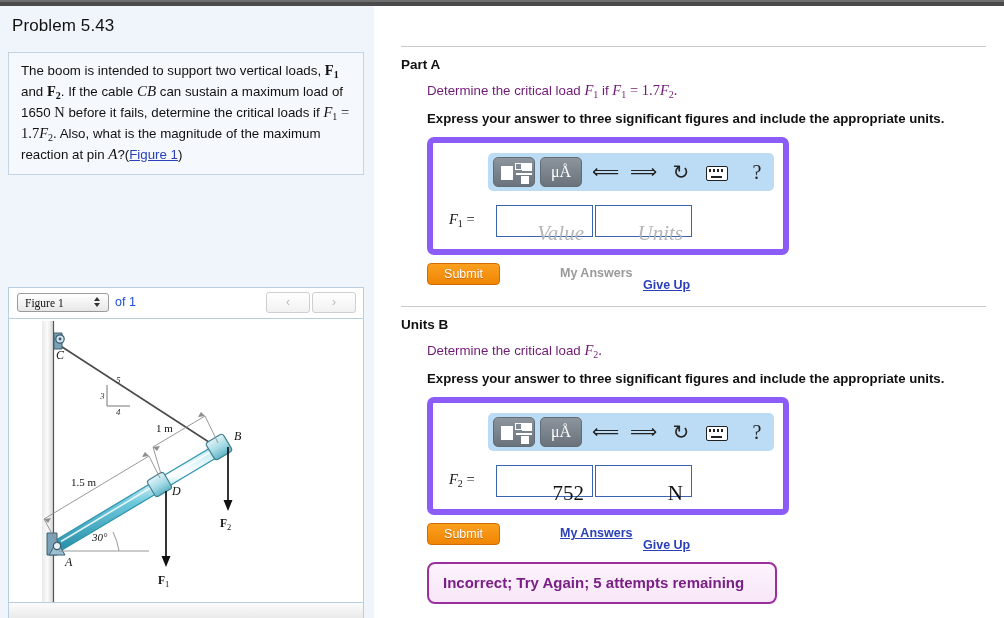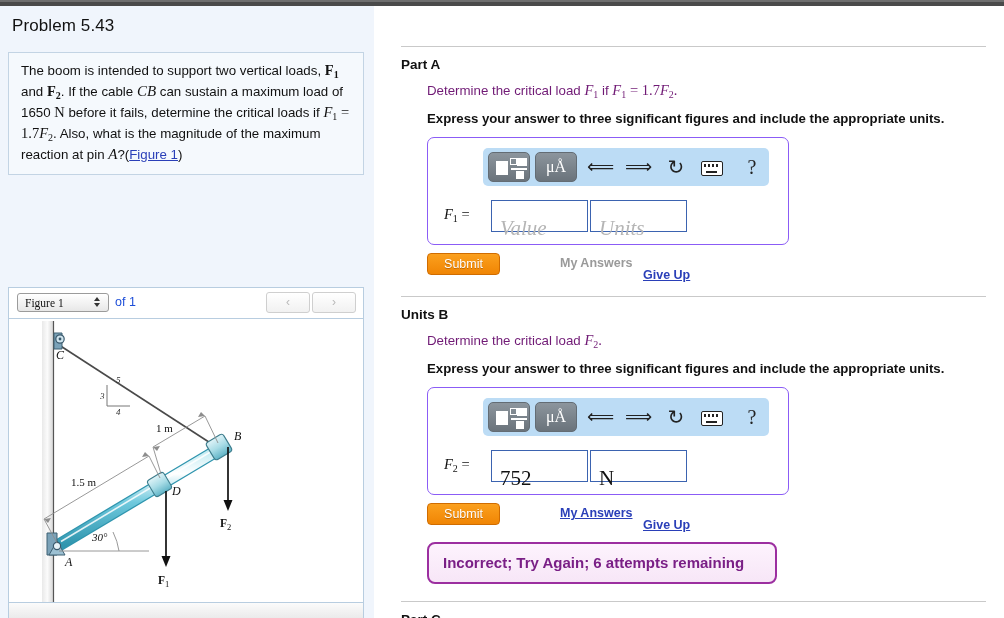--- a/index.html
+++ b/index.html
@@ -77,21 +77,21 @@
   }
 
   
   .right{position:absolute;left:374px;top:6px;width:630px;height:612px;background:#fff;}
   .part-h{font-size:13.5px;font-weight:bold;color:#111;margin:10px 0 0 27px;}
   .q-line{margin:10px 0 0 53px;font-size:13.3px;color:#701a75;}
   .q-bold{margin:11px 0 0 53px;font-size:13.2px;font-weight:bold;color:#111;}
 
   .ansbox{
     position:relative;margin:11px 0 0 53px;width:362px;
-    border:1px solid #8b5cf6;border-radius:7px;background:#fff;
+    border:6px solid #8b5cf6;border-radius:7px;background:#fff;
     box-sizing:border-box;padding:10px 0 12px 0;
   }
   .toolbar{
     margin-left:55px;width:286px;height:38px;
     background:#bcdcf5;border-radius:5px;position:relative;
   }
   .tb-btn{
     position:absolute;top:4px;width:42px;height:30px;
     border-radius:5px;border:1px solid #636c74;
     background:linear-gradient(#8c959d,#6a737b);
@@ -125,21 +125,21 @@
     border:1.5px solid #222;border-radius:2px;background:#fff;position:relative;
   }
   .kbdglyph::before{
     content:"";position:absolute;left:2px;top:2px;right:2px;height:3px;
     background:repeating-linear-gradient(to right,#222 0 2px,#fff 2px 4px);
   }
   .kbdglyph::after{
     content:"";position:absolute;left:4px;bottom:2px;width:11px;height:2px;background:#222;
   }
 
-  .fieldrow{margin-top:14px;margin-left:16px;height:32px;position:relative;}
+  .fieldrow{margin-top:14px;margin-left:16px;height:32px;position:relative;text-align:right;}
   .flabel{
     position:absolute;left:0;top:6px;
     font-family:"Liberation Serif", serif;font-size:15px;color:#111;
   }
   .finput{
     position:absolute;top:0;height:32px;
     border:1px solid #3b63b0;background:#fff;box-sizing:border-box;
     font-family:"Liberation Serif", serif;font-size:21px;color:#111;
     padding:12px 8px;line-height:31px;
   }
@@ -384,18 +384,18 @@
       <div class="finput uni">N</div>
     </div>
   </div>
 
   <div class="subrow">
     <div class="submit">Submit</div>
     <div class="myans on">My Answers</div>
     <div class="giveup">Give Up</div>
   </div>
 
-  <div class="feedback">Incorrect; Try Again; 6 attempts remaining</div>
+  <div class="feedback">Incorrect; Try Again; 5 attempts remaining</div>
 
   <div class="rule-sep"></div>
 
   <div class="part-h">Part C</div>
 </div>
 
 </body></html>

